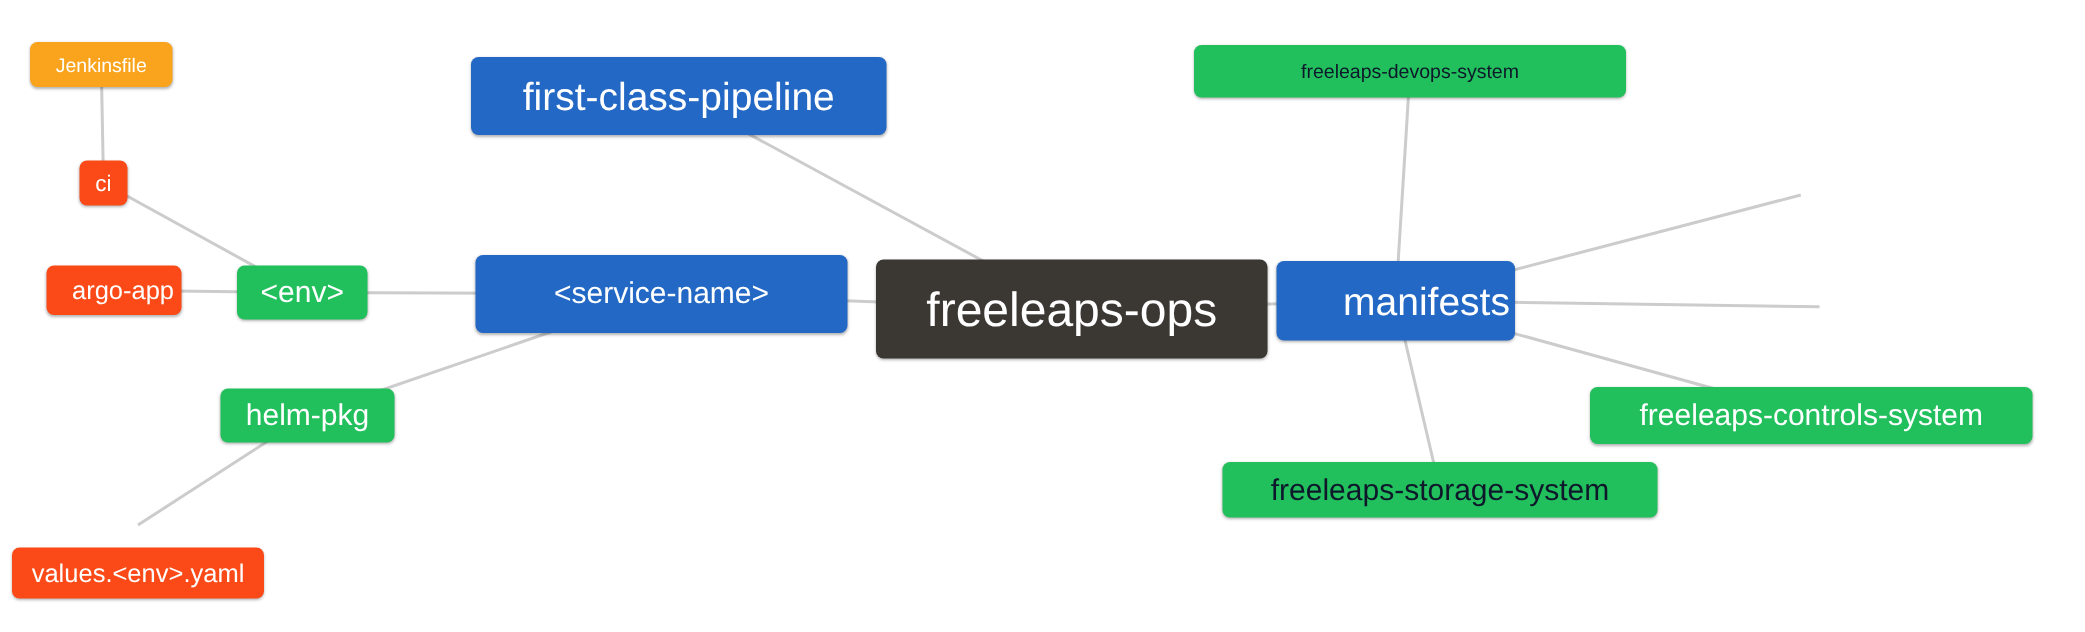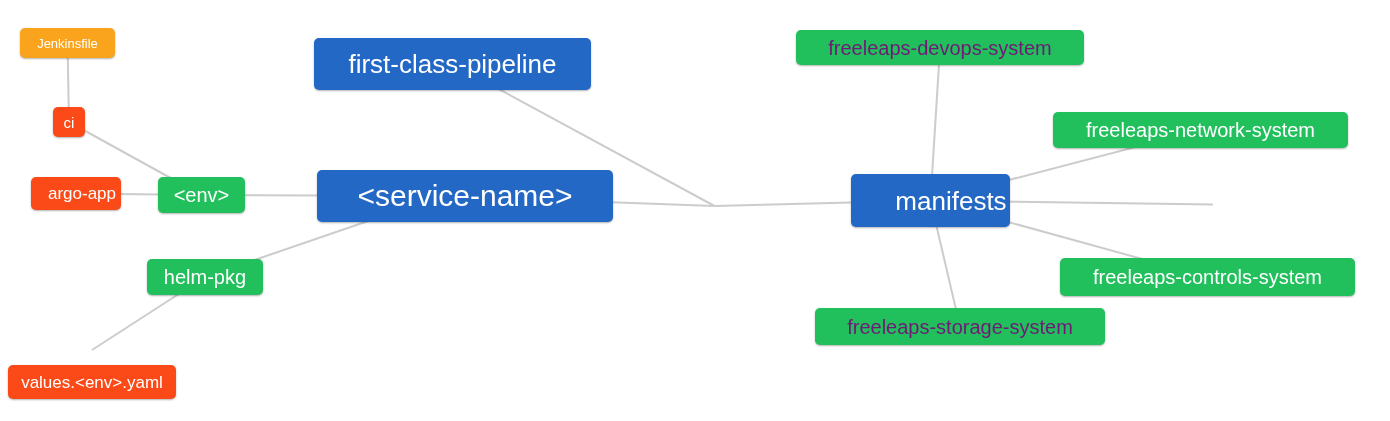--- a/index.html
+++ b/index.html
@@ -67,20 +67,20 @@
       <line x1="930.5" y1="200.5" x2="960" y2="326.5" stroke="#cccccc" stroke-width="2"></line>
     </svg>
   <div class="node-layer">
       <div class="node" style="left: 20px; top: 28px; width: 95px; height: 30px; background: rgb(249, 164, 28); font-size: 13px; color: rgb(255, 255, 255);">Jenkinsfile</div>
       <div class="node" style="left: 53px; top: 107px; width: 32px; height: 30px; background: rgb(251, 74, 23); font-size: 15px; color: rgb(255, 255, 255); text-align: center;">ci</div>
       <div class="node" style="left: 31px; top: 177px; width: 90px; height: 33px; background: rgb(251, 74, 23); font-size: 17px; color: rgb(255, 255, 255); padding-left: 12px;">argo-app</div>
       <div class="node" style="left: 158px; top: 177px; width: 87px; height: 36px; background: rgb(33, 192, 92); font-size: 20px; color: rgb(255, 255, 255);">&lt;env&gt;</div>
       <div class="node" style="left: 147px; top: 259px; width: 116px; height: 36px; background: rgb(33, 192, 92); font-size: 20px; color: rgb(255, 255, 255);">helm-pkg</div>
       <div class="node" style="left: 8px; top: 333px; width: 168px; height: 34px; background: rgb(251, 74, 23); font-size: 17px; color: rgb(255, 255, 255); margin-top: 32px;">values.&lt;env&gt;.yaml</div>
       <div class="node" style="left: 314px; top: 38px; width: 277px; height: 52px; background: rgb(35, 104, 196); font-size: 26px; color: rgb(255, 255, 255); text-align: right;">first-class-pipeline</div>
-      <div class="node" style="left: 317px; top: 170px; width: 296px; height: 52px; background: rgb(35, 104, 196); font-size: 30px; color: rgb(255, 255, 255);">&lt;service-name&gt;</div>
+      <div class="node" style="left: 317px; top: 170px; width: 248px; height: 52px; background: rgb(35, 104, 196); font-size: 20px; color: rgb(255, 255, 255);">&lt;service-name&gt;</div>
+      <div class="node" style="left: 584px; top: 173px; width: 261px; height: 66px; background: rgb(59, 55, 51); font-size: 32px; color: rgb(255, 255, 255);">freeleaps-ops</div>
       <div class="node" style="left: 851px; top: 174px; width: 159px; height: 53px; background: rgb(35, 104, 196); font-size: 26px; color: rgb(255, 255, 255); padding-left: 41px;">manifests</div>
-      <div class="node" style="left: 796px; top: 30px; width: 288px; height: 35px; background: rgb(33, 192, 92); font-size: 20px; color: #701a75;">freeleaps-devops-system</div>
-      <div class="node" style="left: 1053px; top: 112px; width: 295px; height: 36px; background: rgb(33, 192, 92); font-size: 20px; color: rgb(255, 255, 255);">freeleaps-network-system</div>
+      <div class="node" style="left: 796px; top: 30px; width: 288px; height: 35px; background: rgb(33, 192, 92); font-size: 13px; color: #0f172a;">freeleaps-devops-system</div>
       <div class="node" style="left: 1060px; top: 258px; width: 295px; height: 38px; background: rgb(33, 192, 92); font-size: 20px; color: rgb(255, 255, 255);">freeleaps-controls-system</div>
-      <div class="node" style="left: 815px; top: 308px; width: 290px; height: 37px; background: rgb(33, 192, 92); font-size: 20px; color: #701a75;">freeleaps-storage-system</div>
+      <div class="node" style="left: 815px; top: 308px; width: 290px; height: 37px; background: rgb(33, 192, 92); font-size: 20px; color: #0f172a;">freeleaps-storage-system</div>
     </div>
 </div>
 
 </body></html>

